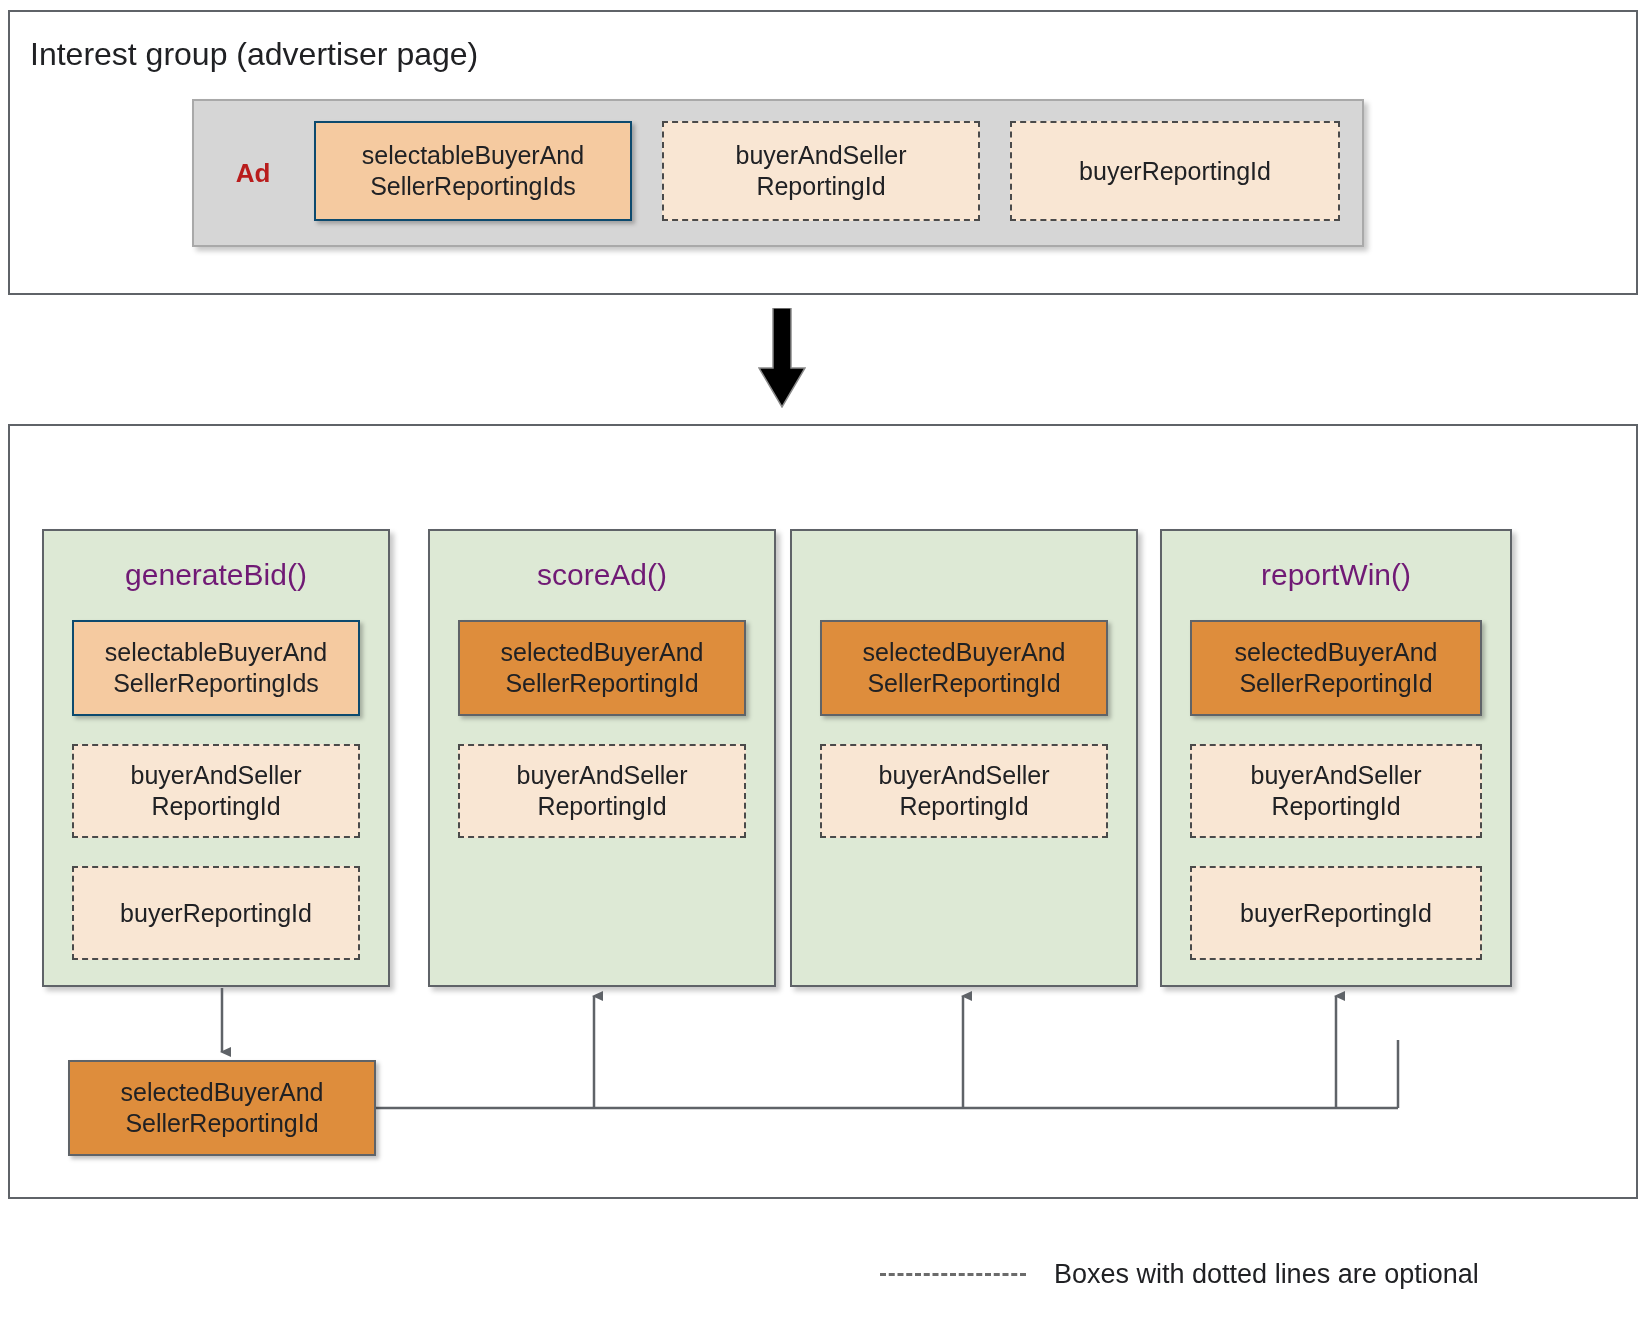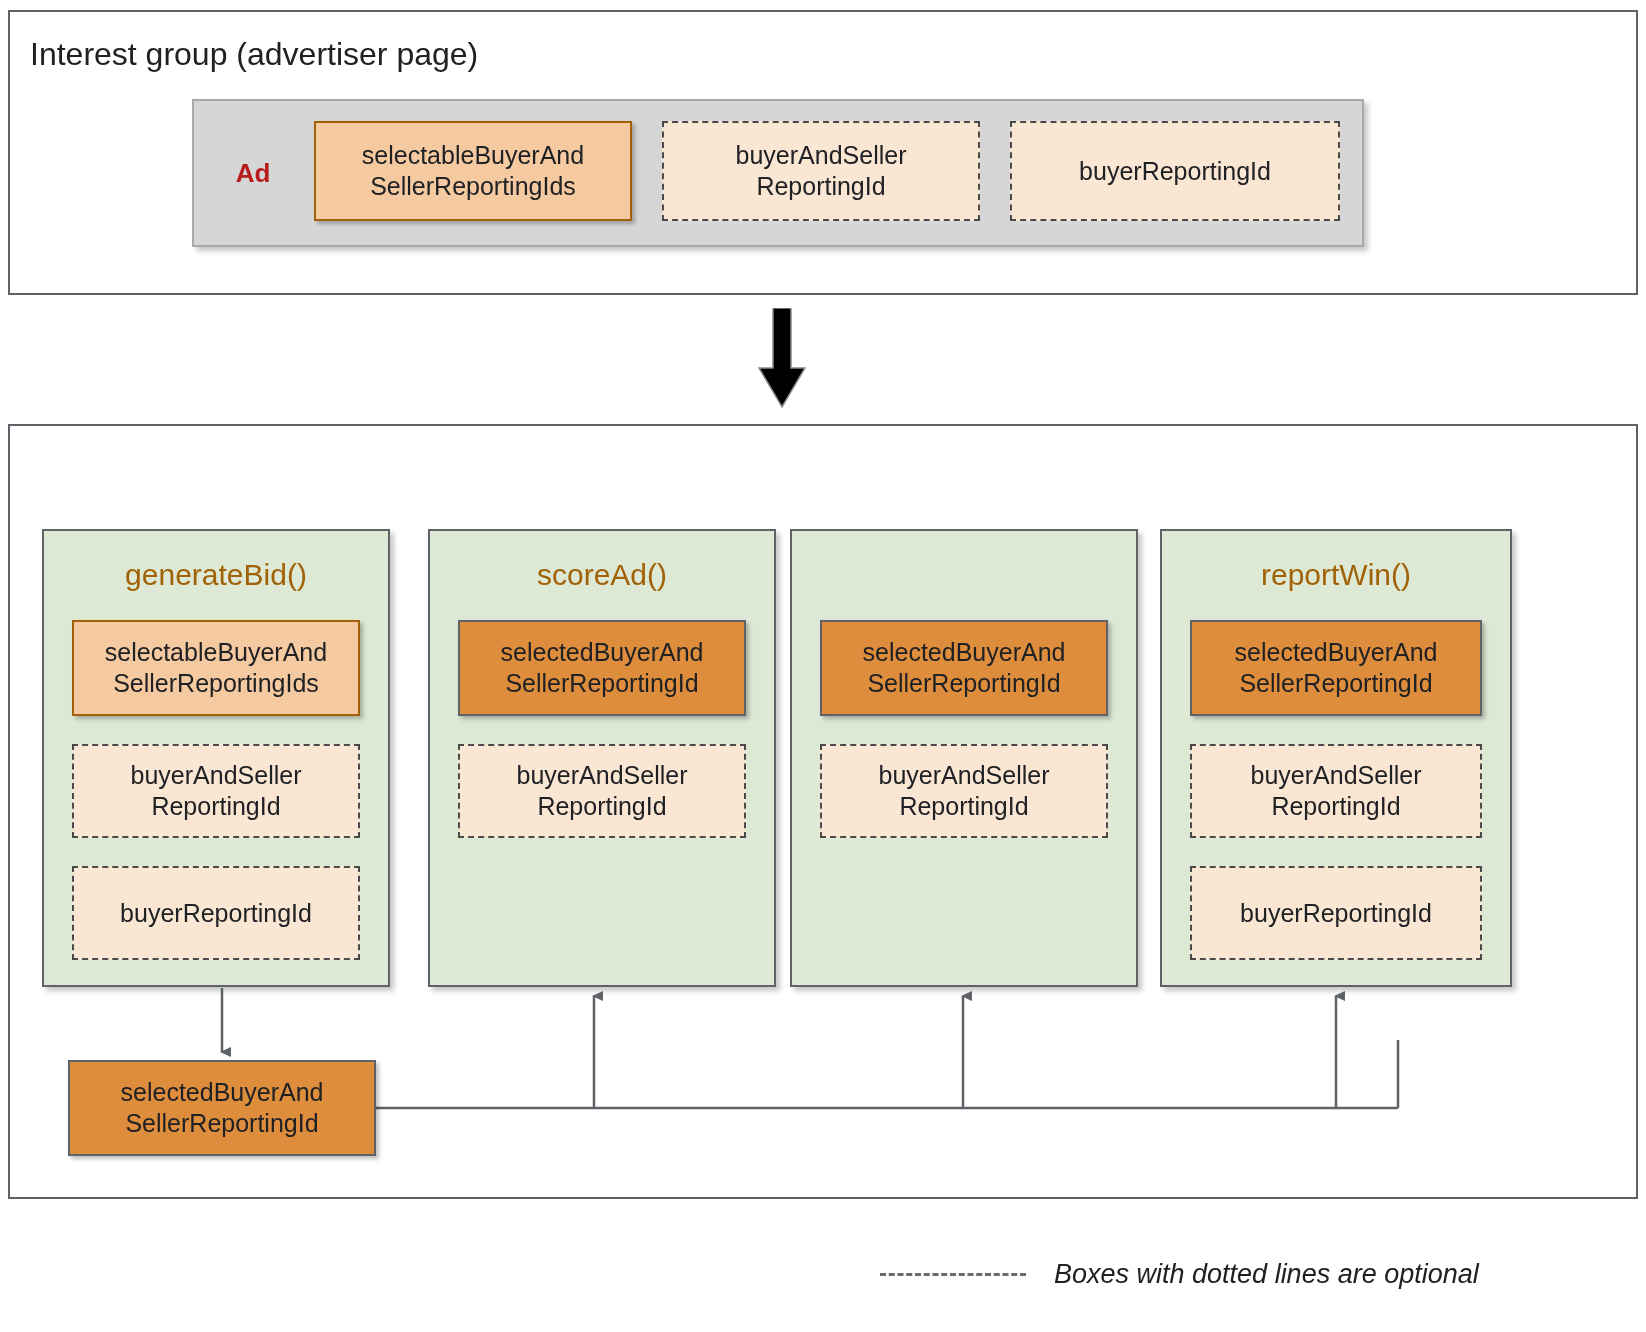--- a/index.html
+++ b/index.html
@@ -70,21 +70,21 @@
     align-items: center;
     justify-content: center;
     text-align: center;
     font-size: 25px;
     line-height: 31px;
     color: #202124;
     white-space: pre-line;
   }
   .field.solid-light {
     background: #f5caa0;
-    border: 2px solid #a16207;
+    border: 2px solid #0c4a6e;
     box-shadow: 3px 3px 4px rgba(0,0,0,0.25);
   }
   .field.solid-dark {
     background: #de8d3c;
     border: 2px solid #5f6368;
     box-shadow: 3px 3px 4px rgba(0,0,0,0.25);
   }
   .field.dashed {
     background: #f9e6d3;
     border: 2px dashed #4a4a4a;
@@ -121,21 +121,21 @@
   #col-reportwin   { left: 1160px; width: 352px; }
 
   .fn-title {
     position: absolute;
     left: 0;
     right: 0;
     top: 26px;
     text-align: center;
     font-size: 30px;
     line-height: 36px;
-    color: #a16207;
+    color: #701a75;
   }
 
   .fn-field {
     position: absolute;
     left: 28px;
     right: 28px;
   }
   .slot-1 { top: 89px;  height: 96px; }
   .slot-2 { top: 213px; height: 94px; }
   .slot-3 { top: 335px; height: 94px; }
@@ -171,21 +171,20 @@
   }
   #legend-dash {
     width: 146px;
     height: 0;
     border-top: 3px dashed #6b6b6b;
     flex: 0 0 auto;
   }
   #legend-text {
     margin-left: 28px;
     font-size: 27px;
-    font-style: italic;
     color: #202124;
     white-space: nowrap;
   }
 </style>
 </head>
 <body>
 
 <div id="canvas">
 
   <div class="panel" id="panel-interest-group"></div>

